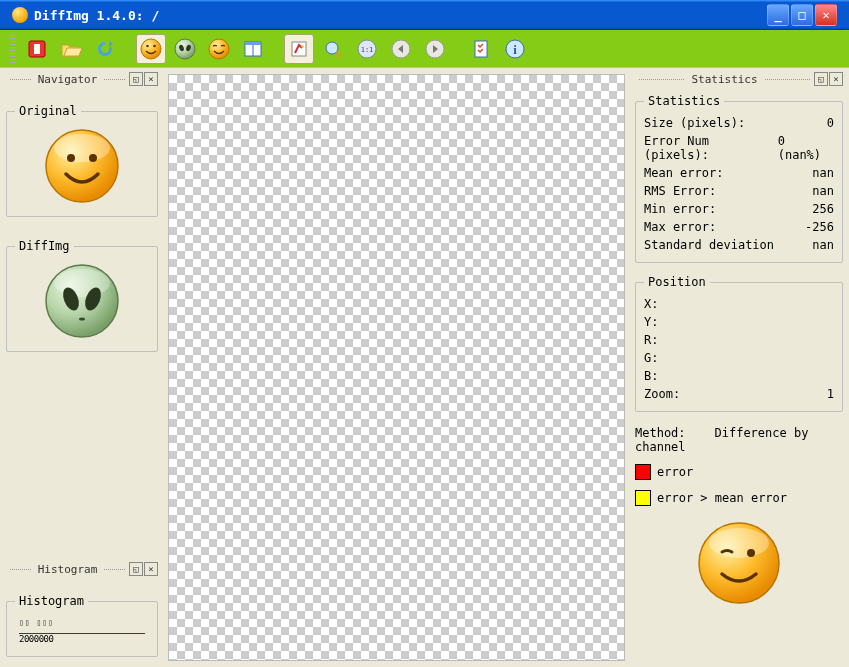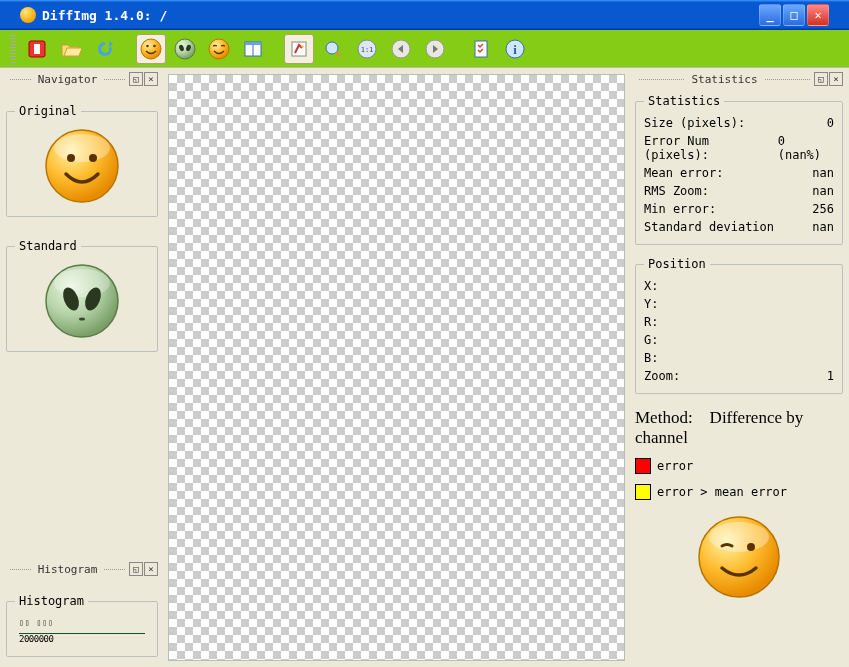--- a/index.html
+++ b/index.html
@@ -1,19 +1,19 @@
 <!DOCTYPE html>
 <html><head>
 <meta charset="utf-8">
 <style>
 * { box-sizing: border-box; margin: 0; padding: 0; }
 body { font-family: "SimSun", "MS Song", monospace; font-size: 12px; background: #ece9d8; width: 849px; height: 667px; overflow: hidden; }
 
 
-.titlebar { height: 30px; background: linear-gradient(to bottom, #3a95ff 0%, #0858d0 8%, #0858d0 92%, #0030a0 100%); display: flex; align-items: center; padding: 0 20px; color: #fff; }
+.titlebar { height: 30px; background: linear-gradient(to bottom, #3a95ff 0%, #0858d0 8%, #0858d0 92%, #0030a0 100%); display: flex; align-items: center; padding: 0 12px; color: #fff; }
 .titlebar .app-icon { width: 16px; height: 16px; border-radius: 50%; background: radial-gradient(circle at 35% 30%, #ffe680, #f5a600 70%); margin-right: 6px; }
 .titlebar .title { flex: 1; font-weight: bold; font-size: 13px; }
 .win-btns { display: flex; gap: 2px; }
 .win-btn { width: 22px; height: 22px; border-radius: 3px; display: flex; align-items: center; justify-content: center; border: 1px solid #fff3; color: #fff; font-weight: bold; font-size: 12px; }
 .win-min, .win-max { background: linear-gradient(#6aa8ff, #2a6de0); }
 .win-close { background: linear-gradient(#f88, #d43020); }
 
 
 .toolbar { height: 38px; background: #84cc16; display: flex; align-items: center; padding: 2px 10px; gap: 4px; border-bottom: 1px solid #c0bca8; }
 .tool-grip { width: 6px; height: 28px; background: repeating-linear-gradient(to bottom, #aaa 0 1px, transparent 1px 3px); margin-right: 2px; }
@@ -45,21 +45,21 @@
   linear-gradient(45deg, transparent 75%, #ccc 75%),
   linear-gradient(-45deg, transparent 75%, #ccc 75%);
   background-size: 16px 16px;
   background-position: 0 0, 0 8px, 8px -8px, -8px 0;
   background-color: #fff;
   border: 1px solid #bbb;
 }
 
 
 .stat-row { display: flex; justify-content: space-between; padding: 2px 0; font-size: 12px; }
-.method-row { font-size: 17px; padding: 2px 0; font-family: Liberation Serif, serif; }
+.method-row { font-size: 12px; padding: 2px 0; }
 .legend-row { display: flex; align-items: center; gap: 6px; font-size: 12px; padding: 2px 0; }
 .swatch { width: 16px; height: 16px; border: 1px solid #000; }
 
 .histo-box { font-size: 10px; padding: 4px; }
 .histo-ticks { border-top: 1px solid #14532d; margin-top: 6px; font-size: 9px; letter-spacing: -0.5px; }
 
 .spacer-flex { flex: 1; }
 
 
 .smiley circle.face { fill: url(#gOrange); }
@@ -210,21 +210,21 @@
             <circle class="face" cx="38" cy="38" r="36" stroke="#b87400" stroke-width="1.5"></circle>
             <ellipse cx="38" cy="20" rx="28" ry="14" fill="#fff" opacity="0.35"></ellipse>
             <circle cx="27" cy="30" r="4" fill="#5a3200"></circle>
             <circle cx="49" cy="30" r="4" fill="#5a3200"></circle>
             <path d="M22 46q16 16 32 0" stroke="#5a3200" stroke-width="3.5" fill="none" stroke-linecap="round"></path>
           </svg>
       </div>
     </fieldset>
 
     <fieldset>
-      <legend>Standard</legend>
+      <legend>DiffImg</legend>
       <div class="thumb-box">
         <svg class="alien" width="76" height="76">
             <circle class="face" cx="38" cy="38" r="36" stroke="#5a7a48" stroke-width="1.5"></circle>
             <ellipse cx="38" cy="20" rx="28" ry="14" fill="#fff" opacity="0.3"></ellipse>
             <ellipse cx="27" cy="36" rx="7" ry="12" fill="#2a3820" transform="rotate(-22 27 36)"></ellipse>
             <ellipse cx="49" cy="36" rx="7" ry="12" fill="#2a3820" transform="rotate(22 49 36)"></ellipse>
             <ellipse cx="38" cy="56" rx="3" ry="1.5" fill="#3a4830"></ellipse>
           </svg>
       </div>
     </fieldset>
@@ -273,26 +273,30 @@
         </div>
       <div class="stat-row">
           <span>Error Num (pixels):</span>
           <span>0 (nan%)</span>
         </div>
       <div class="stat-row">
           <span>Mean error:</span>
           <span>nan</span>
         </div>
       <div class="stat-row">
-          <span>RMS Zoom:</span>
+          <span>RMS Error:</span>
           <span>nan</span>
         </div>
       <div class="stat-row">
           <span>Min error:</span>
           <span>256</span>
+        </div>
+      <div class="stat-row">
+          <span>Max error:</span>
+          <span>-256</span>
         </div>
       <div class="stat-row">
           <span>Standard deviation</span>
           <span>nan</span>
         </div>
     </fieldset>
 
     <fieldset>
       <legend>Position</legend>
       <div class="stat-row">

